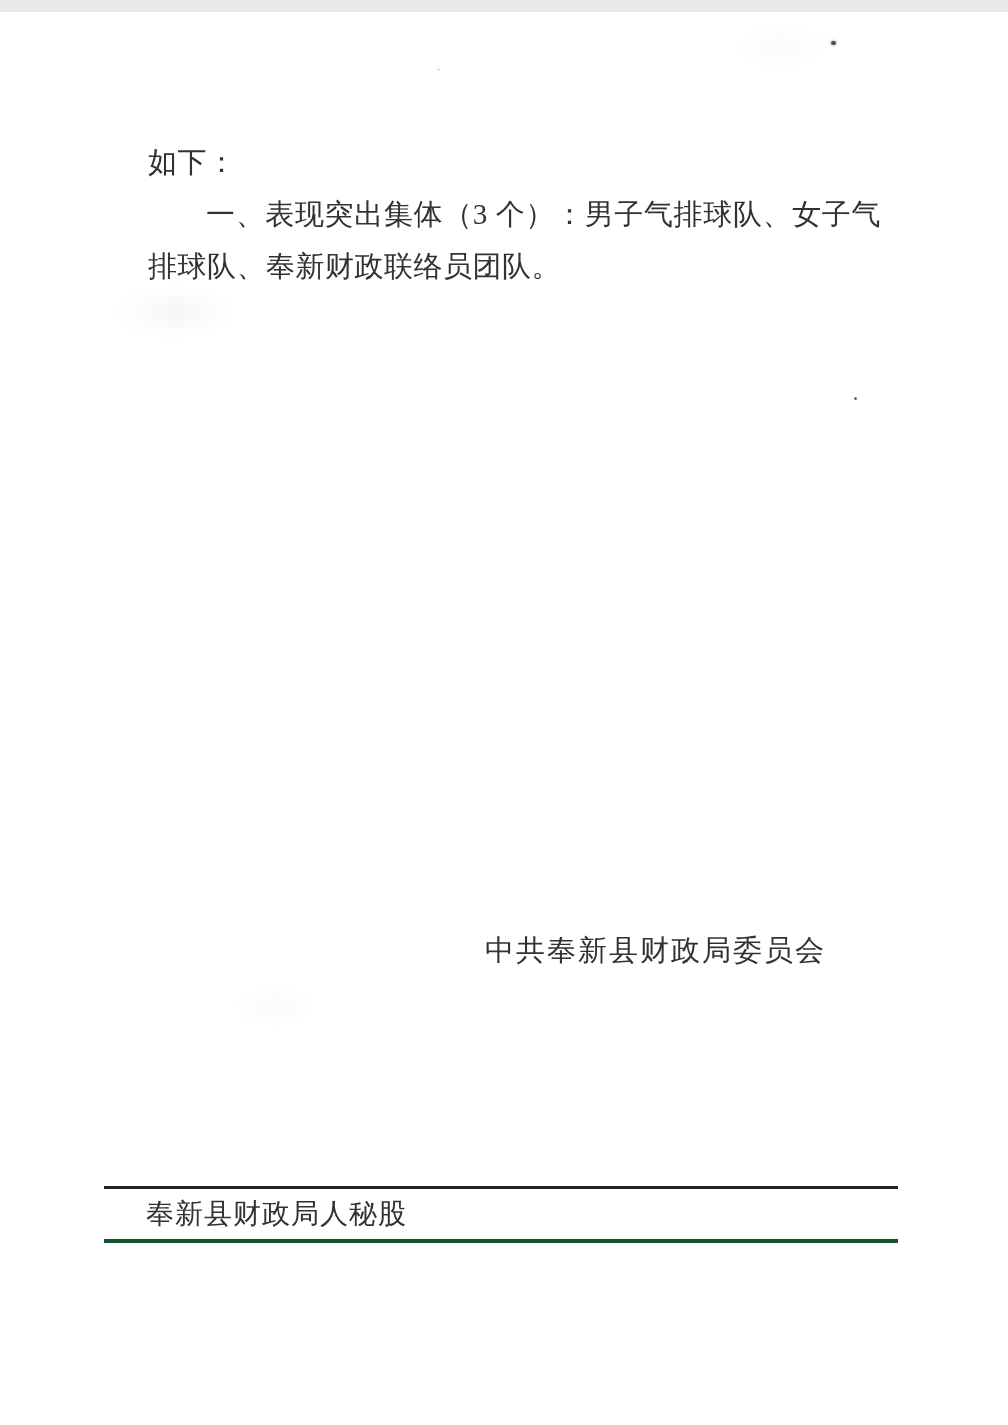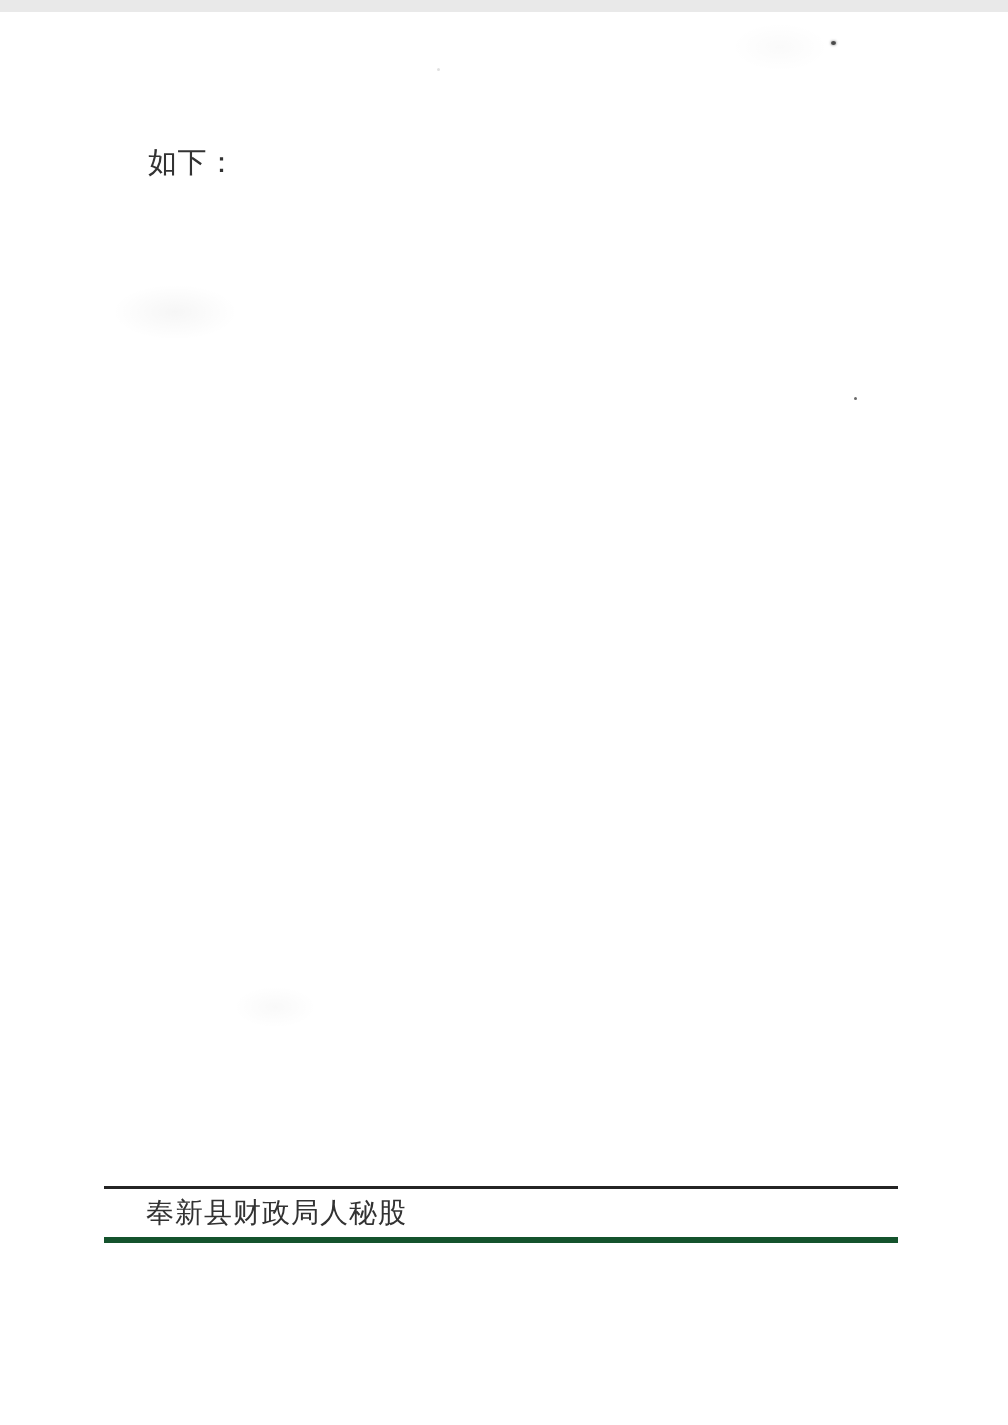--- a/index.html
+++ b/index.html
@@ -71,21 +71,21 @@
     white-space: nowrap;
   }
   .footer {
     position: absolute;
     left: 104px;
     top: 1174px;
     width: 794px;
     height: 57px;
     box-sizing: border-box;
     border-top: 3px solid #242424;
-    border-bottom: 6px solid #14532d;
+    border-bottom: 4px solid #14532d;
     display: flex;
     align-items: center;
     justify-content: space-between;
     padding-left: 42px;
     padding-right: 16px;
     font-size: 28px;
     letter-spacing: 1px;
     filter: blur(0.3px);
     white-space: nowrap;
   }
@@ -98,24 +98,26 @@
   .speck-2 { left: 854px; top: 385px; width: 3px; height: 3px; background: #6a6a6a; }
   .speck-3 { left: 437px; top: 56px;  width: 3px; height: 3px; background: rgba(0,0,0,0.12); }
 </style>
 </head>
 <body>
 
 <div class="sheet">
 
   <div class="body-text">
     <p>如下：</p>
+    <p class="indent">一、表现突出集体（3 个）：男子气排球队、女子气排球队、奉新财政联络员团队。</p>
   </div>
 
   <div class="signature">
     <div class="sig-inner">
+      <div class="sig-org">中共奉新县财政局委员会</div>
     </div>
   </div>
 
   <div class="footer">
     <span>奉新县财政局人秘股</span>
   </div>
 
   <div class="speck speck-1"></div>
   <div class="speck speck-2"></div>
   <div class="speck speck-3"></div>

